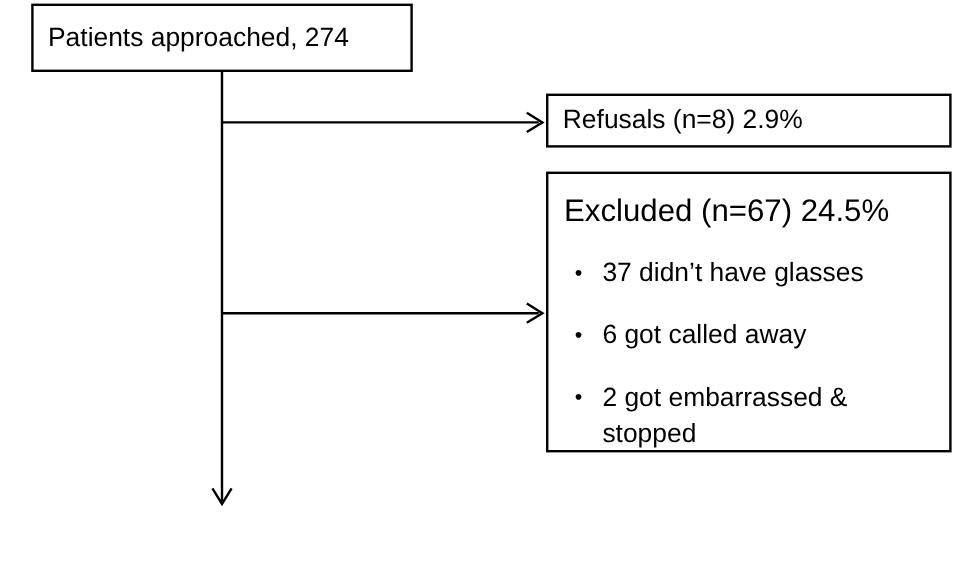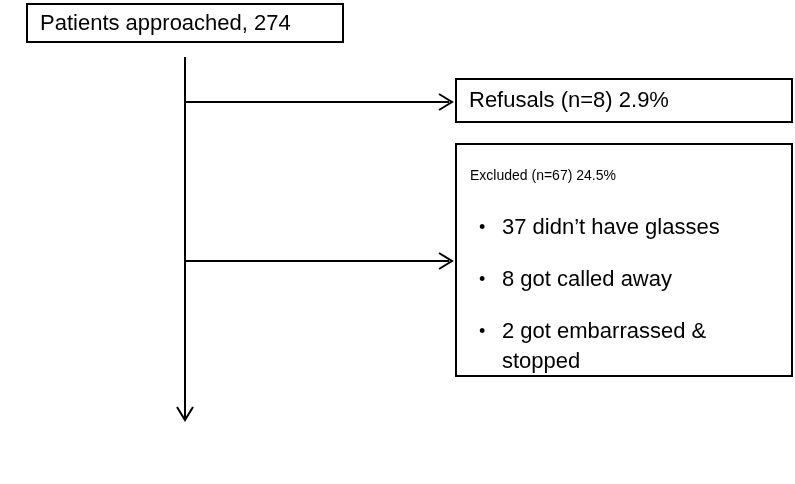--- a/index.html
+++ b/index.html
@@ -36,32 +36,32 @@
     font-size: 22px;
     line-height: 1.2;
     display: flex;
     align-items: center;
   }
   .box .label {
     padding-left: 12px;
     padding-right: 6px;
     white-space: nowrap;
   }
-  .box-approached { left: 26px; top: 3px;  width: 318px; height: 40px; }
+  .box-approached { left: 26px; top: 3px;  width: 318px; height: 57px; }
   .box-refusals   { left: 455px; top: 78px; width: 338px; height: 45px; text-align: center; }
   .box-participated { left: 1px; top: 423px; width: 369px; height: 59px; }
 
   .box-excluded {
     left: 455px; top: 143px; width: 338px; height: 234px;
     display: block;
     align-items: initial;
   }
   .box-excluded .excluded-title {
     margin: 15px 8px 0 13px;
-    font-size: 14px;
+    font-size: 26px;
     line-height: 30px;
   }
   .bullet-list {
     list-style: none;
     margin-top: 0;
   }
   .bullet-item {
     display: flex;
     margin: 22px 8px 0 22px;
     font-size: 22px;
@@ -110,21 +110,21 @@
     <div class="excluded-title">Excluded (n=67) 24.5%</div>
     <ul class="bullet-list">
 
         <li class="bullet-item">
           <span class="bullet-dot">•</span>
           <span class="bullet-text">37 didn’t have glasses</span>
         </li>
 
         <li class="bullet-item">
           <span class="bullet-dot">•</span>
-          <span class="bullet-text">8 got called away</span>
+          <span class="bullet-text">6 got called away</span>
         </li>
 
         <li class="bullet-item">
           <span class="bullet-dot">•</span>
           <span class="bullet-text">2 got embarrassed &amp; stopped</span>
         </li>
       </ul>
   </div>
 
 

